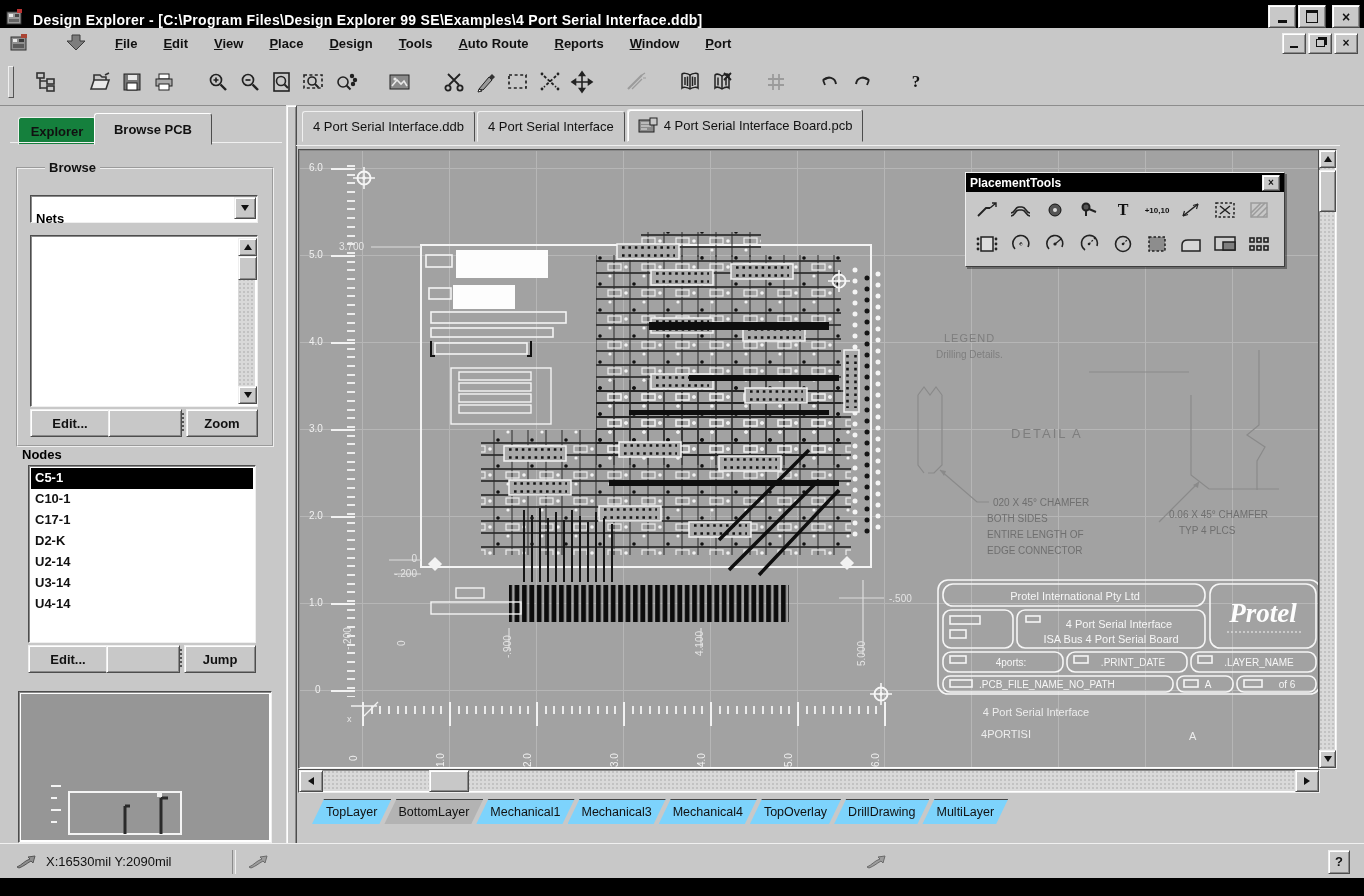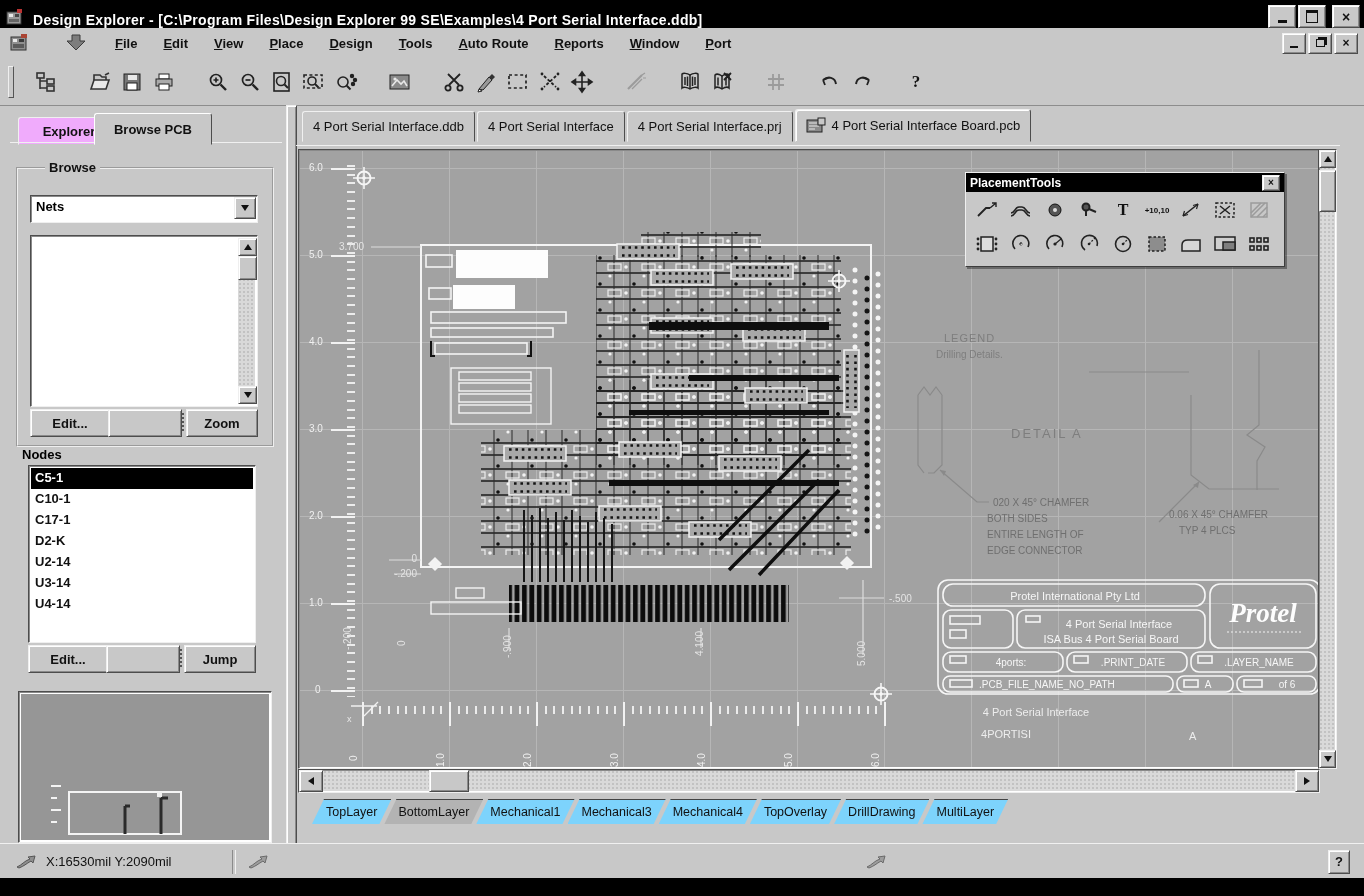--- a/index.html
+++ b/index.html
@@ -279,29 +279,29 @@
         <svg width="24" height="22" fill="none" stroke="#222" stroke-width="2">
           <path d="M19 9 C14 5 7 6 6 13"></path>
           <path d="M19 9 L14 7 M19 9 L17 14" stroke-width="1.8"></path>
         </svg>
       </div>
     <div class="tgap"></div>
     <div class="ticon" style="font:bold 17px 'Liberation Serif',serif;color:#111">?</div>
   </div>
 
   <div id="sidebar" class="abs">
-    <div class="abs tab" style="left:10px;top:12px;width:76px;height:26px;background:#f0abfc;border:1px solid;border-color:#f0f0f0 #4d4d4d #c8c8c8 #f0f0f0;border-radius:3px 3px 0 0;padding-left:12px;">Explorer</div>
+    <div class="abs tab" style="left:10px;top:12px;width:76px;height:26px;background:#15803d;border:1px solid;border-color:#f0f0f0 #4d4d4d #c8c8c8 #f0f0f0;border-radius:3px 3px 0 0;">Explorer</div>
     <div class="abs tab" style="left:86px;top:8px;width:116px;height:30px;background:#c8c8c8;border:1px solid;border-color:#fff #4d4d4d #c8c8c8 #fff;border-radius:3px 3px 0 0;z-index:2">Browse PCB</div>
     <div class="abs" style="left:2px;top:37px;width:272px;height:800px;border-top:1px solid #f0f0f0"></div>
 
     <div class="abs groupbox" style="left:8px;top:62px;width:254px;height:276px">
       <div class="grouplabel">Browse</div>
 
       <div class="abs sunken" style="left:12px;top:26px;width:226px;height:26px;background:#fff">
-        <div style="font:bold 13px 'Liberation Sans',sans-serif;padding:3px 5px">Nets</div>
+        <div style="font:bold 13px 'Liberation Sans',sans-serif;padding:15px 5px">Nets</div>
         <div class="abs btn arrowbtn" style="right:1px;top:1px;width:20px;height:20px">
             <div class="tri-dn"></div>
           </div>
       </div>
 
       <div class="abs sunken listbox" style="left:12px;top:66px;width:226px;height:170px">
         <div class="abs sbtrack" style="right:2px;top:2px;width:17px;bottom:2px">
           <div class="btn arrowbtn" style="width:17px;height:16px">
               <div class="tri-up"></div>
             </div>
@@ -346,21 +346,20 @@
     </div>
   </div>
 
   <div class="abs raised" style="left:286px;top:105px;width:9px;height:738px"></div>
 
   <div id="editor" class="abs">
 
     <div class="abs" style="left:6px;top:4px;display:flex;align-items:flex-end">
       <div class="doctab">4 Port Serial Interface.ddb</div>
       <div class="doctab">4 Port Serial Interface</div>
-      <div class="doctab">4 Port Serial Interface.prj</div>
       <div class="doctab active">
         <svg width="20" height="16" style="margin-right:6px">
             <rect x="1" y="2" width="15" height="12" fill="#8a8a8a" stroke="#222"></rect>
             <path d="M3 5 h8 M3 8 h10 M3 11 h6" stroke="#e8e8e8"></path>
             <rect x="12" y="0" width="7" height="7" fill="#c8c8c8" stroke="#222"></rect>
           </svg>
         <span>4 Port Serial Interface Board.pcb</span>
       </div>
     </div>
     <div class="abs" style="left:0;top:40px;width:1044px;height:2px;border-top:1px solid #f0f0f0"></div>

